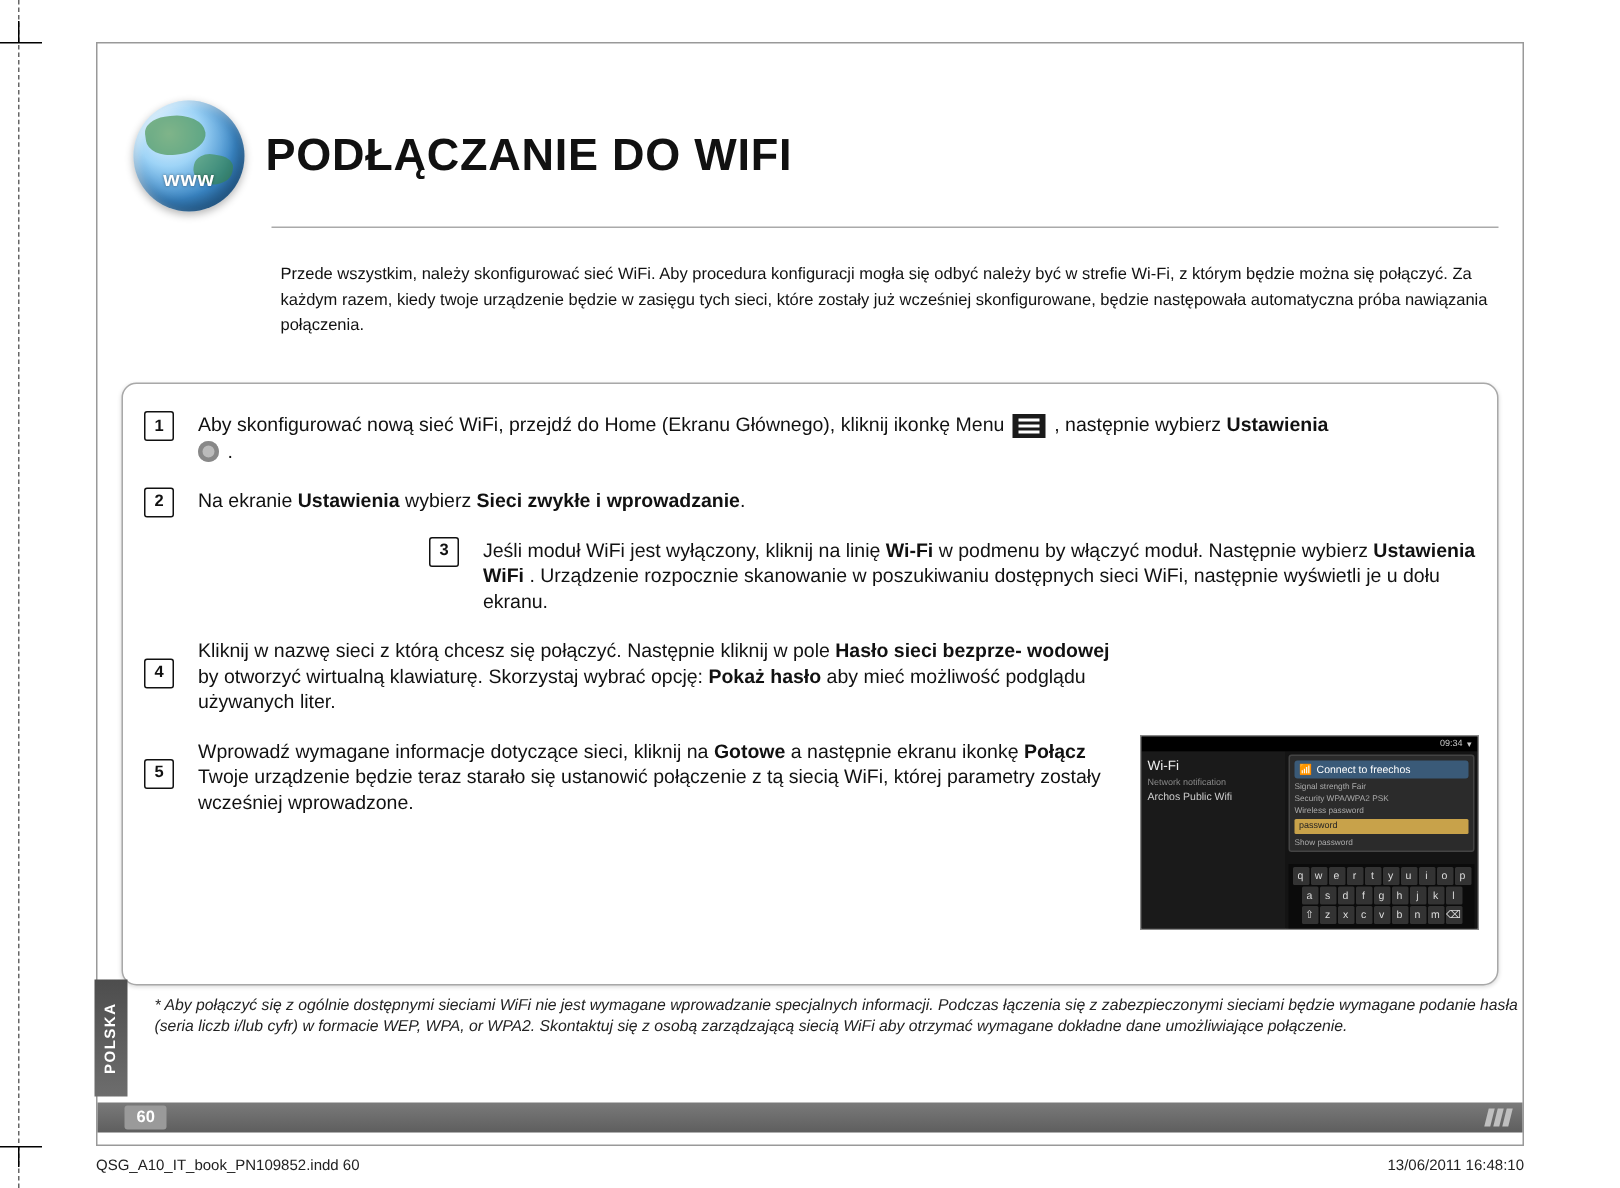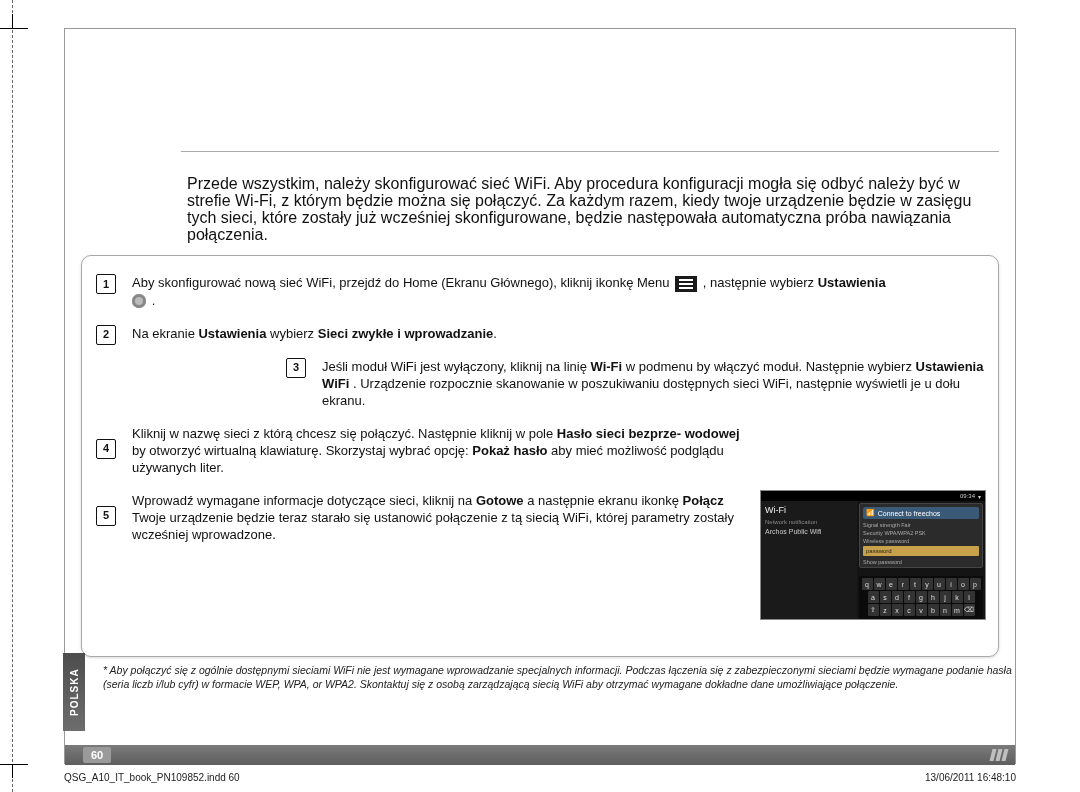--- a/index.html
+++ b/index.html
@@ -84,21 +84,21 @@
     right: 16px;
     top: 122px;
     border-top: 1px solid #aaa;
   }
 
   .intro-text {
     position: absolute;
     left: 122px;
     right: 18px;
     top: 146px;
-    font-size: 16px;
+    font-size: 11px;
     line-height: 17px;
     color: #111;
   }
 
   
   .steps-box {
     position: absolute;
     left: 16px;
     right: 16px;
     top: 226px;
@@ -259,21 +259,20 @@
   .bottom-bar {
     position: absolute;
     left: 0; right: 0;
     top: 706px;
     height: 20px;
     background: linear-gradient(#7a7a7a, #5e5e5e);
     display: flex;
     align-items: center;
     padding-left: 18px;
     color: #fff;
-    margin-top: 10px;
   }
   .page-num-box {
     background: #9a9a9a;
     font-size: 11px;
     font-weight: bold;
     color: #fff;
     padding: 2px 8px;
     border-radius: 2px;
     margin-right: 12px;
   }
@@ -347,20 +346,26 @@
 <body>
 
 <div class="crop-left"></div>
 <div class="crop-lt"></div>
 <div class="crop-lb"></div>
 <div class="crop-lv top"></div>
 <div class="crop-lv bot"></div>
 
 <div class="page-frame">
 
+  <div class="header-row">
+    <div class="globe">
+      <span class="globe-www">www</span>
+    </div>
+    <h1 class="page-title">PODŁĄCZANIE DO WIFI</h1>
+  </div>
   <div class="title-rule"></div>
 
   <p class="intro-text">Przede wszystkim, należy skonfigurować sieć WiFi. Aby procedura konfiguracji mogła się odbyć należy być w strefie Wi-Fi, z którym będzie można się połączyć. Za każdym razem, kiedy twoje urządzenie będzie w zasięgu tych sieci, które zostały już wcześniej skonfigurowane, będzie następowała automatyczna próba nawiązania połączenia.</p>
 
   <div class="steps-box">
 
     <div class="step">
       <span class="num">1</span>
       <span>Aby skonfigurować nową sieć WiFi, przejdź do Home (Ekranu Głównego), kliknij ikonkę Menu </span>
       <span class="menu-icon"></span>

